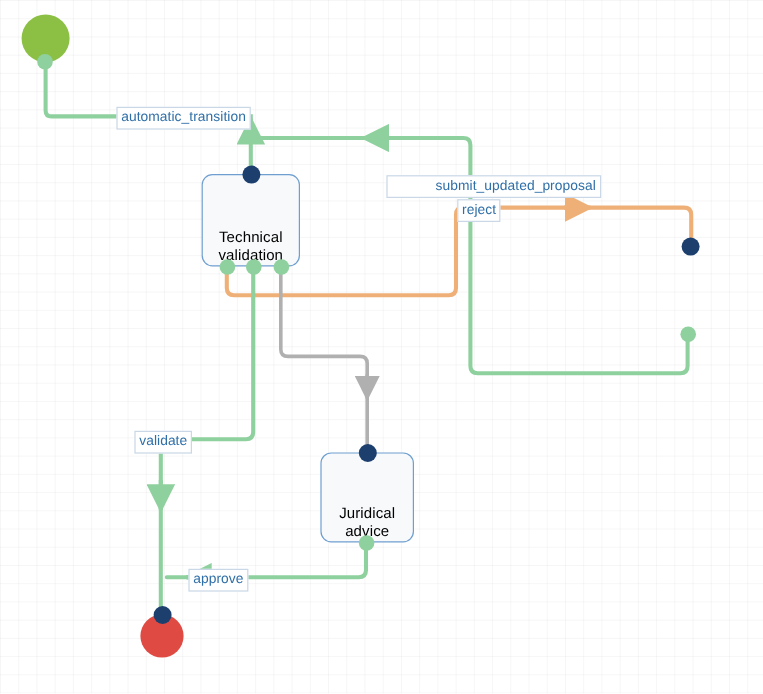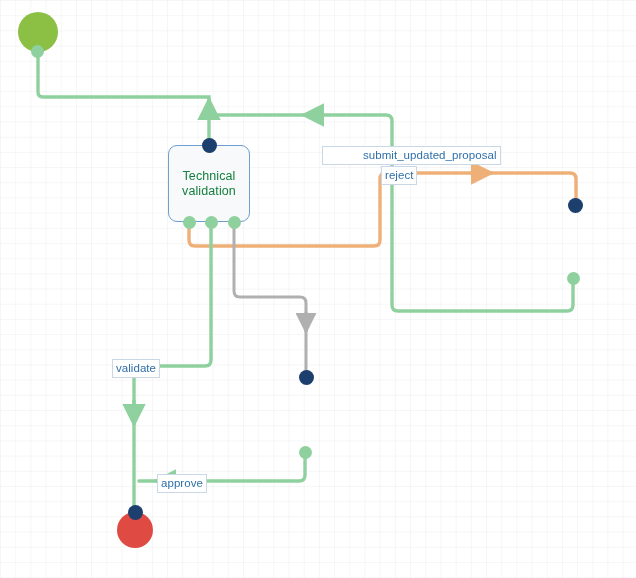--- a/index.html
+++ b/index.html
@@ -25,24 +25,24 @@
     width: 636px;
     height: 578px;
   }
   .node-box {
     position: absolute;
     box-sizing: border-box;
     background: #f7f9fb;
     border: 1px solid #6f9fd0;
     border-radius: 9px;
     display: flex;
-    align-items: center;
+    align-items: flex-end;
     justify-content: center;
     text-align: center;
-    color: #15803d;
+    color: #000000;
     font-size: 12.5px;
     line-height: 15px;
     letter-spacing: 0.1px;
   }
   .node-label { pointer-events: none; }
   .start-circle {
     position: absolute;
     border-radius: 50%;
     background: #8cc044;
   }
@@ -121,26 +121,33 @@
     </div>
   </div>
   <div class="port port-in" style="left:202px; top:138px; width:15px; height:15px;"></div>
   <div class="port port-out" style="left:183px; top:216px; width:13px; height:13px;"></div>
   <div class="port port-out" style="left:205px; top:216px; width:13px; height:13px;"></div>
   <div class="port port-out" style="left:228px; top:216px; width:13px; height:13px;"></div>
 
   <div class="port port-in" style="left:568px; top:198px; width:15px; height:15px;"></div>
   <div class="port port-out" style="left:567px; top:272px; width:13px; height:13px;"></div>
 
+  <div class="node-box" style="left:267px; top:377px; width:78px; height:75px;">
+    <div class="node-label">
+      <div>Juridical</div>
+      <div>advice</div>
+    </div>
+  </div>
   <div class="port port-in" style="left:299px; top:370px; width:15px; height:15px;"></div>
   <div class="port port-out" style="left:299px; top:446px; width:13px; height:13px;"></div>
 
   <div class="end-circle" style="left:117px; top:512px; width:36px; height:36px;"></div>
   <div class="port port-in" style="left:128px; top:505px; width:15px; height:15px;"></div>
 
+  <div class="edge-label" style="left:97px; top:89px;">automatic_transition</div>
 
   <div class="edge-label" style="left:322px; top:146px;padding-left:40px;">submit_updated_proposal</div>
 
   <div class="edge-label" style="left:381px; top:166px;">reject</div>
 
 
   <div class="edge-label" style="left:112px; top:359px;">validate</div>
 
   <div class="edge-label" style="left:157px; top:474px;">approve</div>
 

